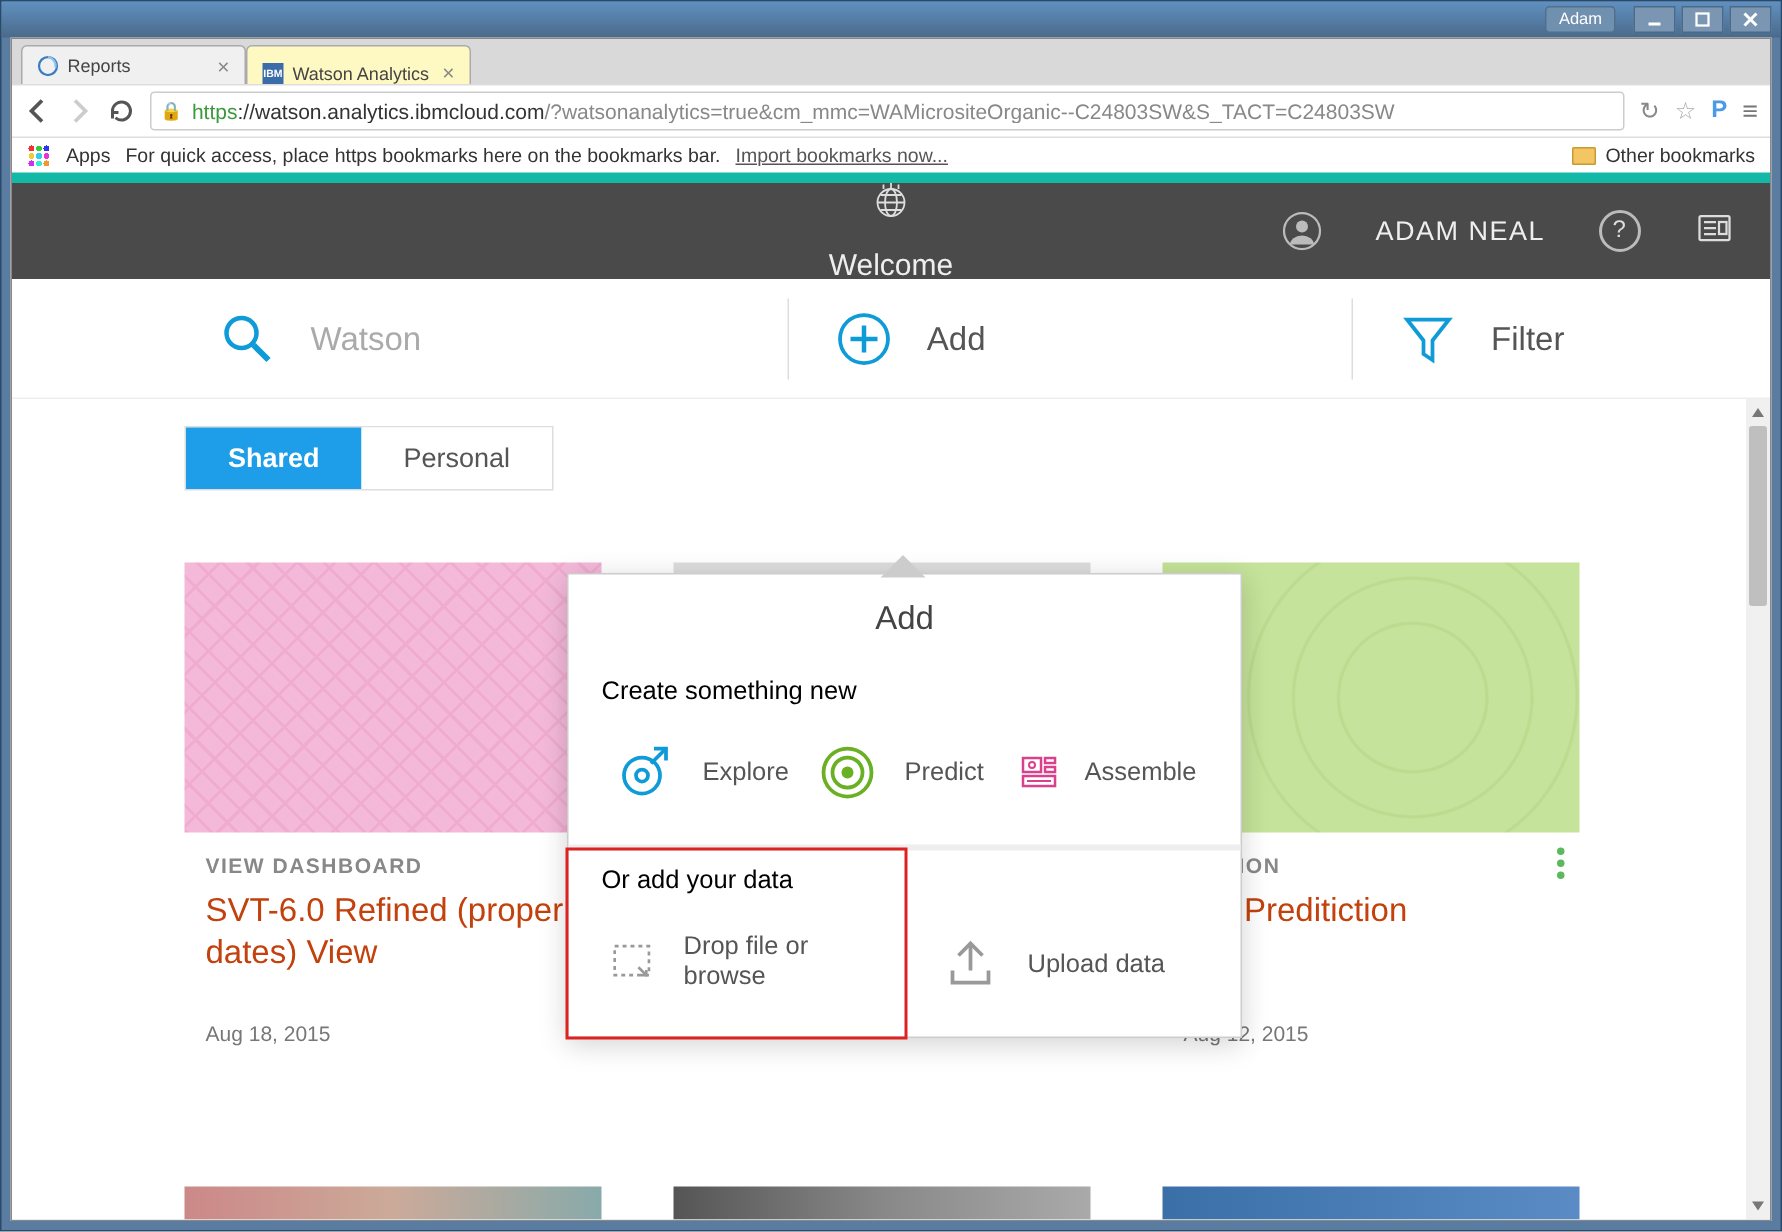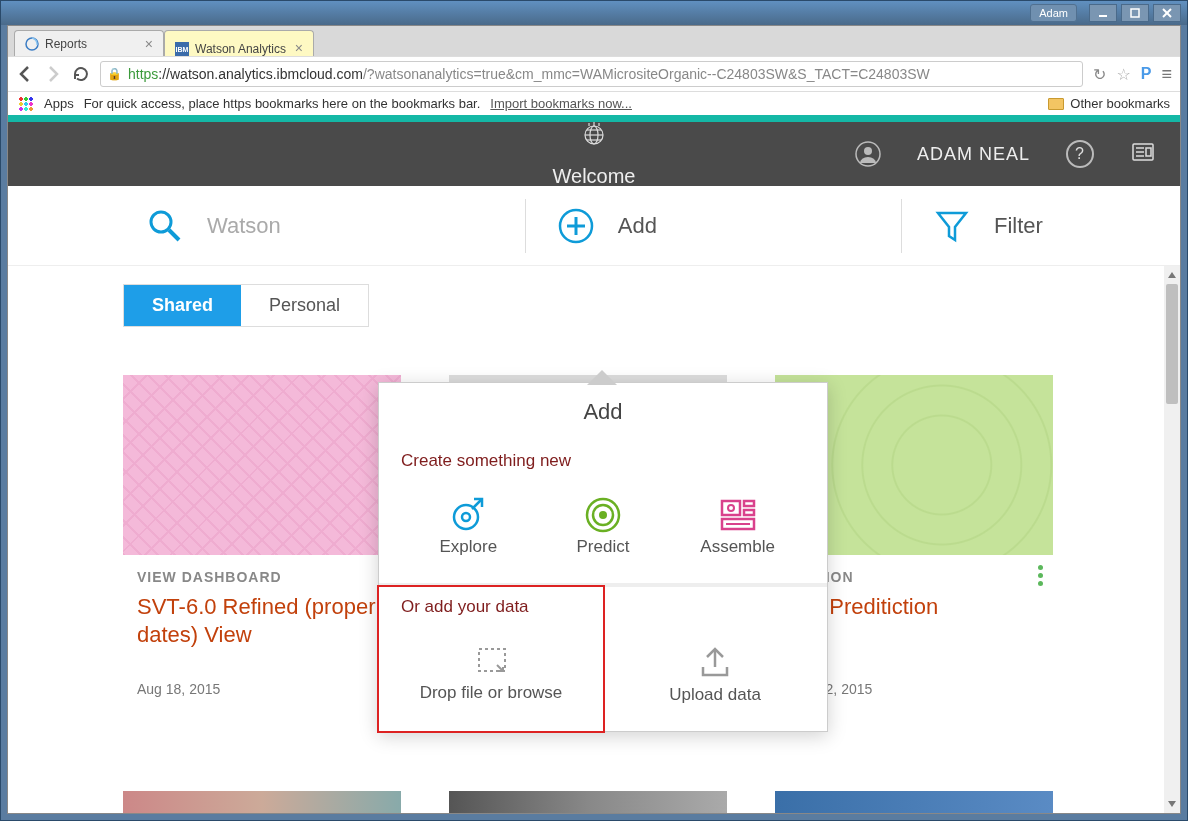--- a/index.html
+++ b/index.html
@@ -92,23 +92,23 @@
   .card-date { font-size:14px; color:#777; margin-top:30px;}
   .kebab { position:absolute; right:10px; top:10px; display:flex; flex-direction:column; gap:3px;}
   .kebab span { width:5px; height:5px; background:#5cb85c; border-radius:50%;}
   
   
   .popup { position:absolute; left:370px; top:260px; width:450px; background:#fff; border:1px solid #ccc; box-shadow: 0 4px 18px rgba(0,0,0,0.18); z-index:10;}
   .popup-pointer { position:absolute; top:-12px; left:50%; transform: translateX(-15px); width:0; height:0; border-left:14px solid transparent; border-right:14px solid transparent; border-bottom:14px solid #fff;}
   .popup-pointer::before { content:""; position:absolute; top:-1px; left:-15px; border-left:15px solid transparent; border-right:15px solid transparent; border-bottom:15px solid #ccc; z-index:-1;}
   .popup h3 { text-align:center; font-size:22px; font-weight:normal; color:#444; padding:16px;}
   .popup-section { padding: 10px 22px 26px 22px;}
-  .popup-subtitle { font-size:17px; color:#7f1d1d; margin-bottom: 22px;}
+  .popup-subtitle { font-size:17px; color:#000000; margin-bottom: 22px;}
   .popup-row { display:flex; justify-content:space-around;}
-  .popup-item { display:flex; flex-direction:column; align-items:center; gap:0; width:120px;}
+  .popup-item { display:flex; flex-direction:row; align-items:center; gap:16px; width:120px;}
   .popup-item-label { font-size:17px; color:#555;}
   .popup-icon { width:44px; height:44px; display:flex; align-items:center; justify-content:center;}
   .popup-divider { height:4px; background:#eee;}
   .redbox { border:2px solid #d22; margin:-2px;}
   
   .strip { position:absolute; left:115px; bottom:0; width: 930px; height:22px; display:flex; gap:48px;}
   .strip div { width:278px; height:22px;}
   .s1{ background: linear-gradient(90deg,#c88,#ca9,#8aa);}
   .s2{ background: linear-gradient(90deg,#555,#888,#aaa);}
   .s3{ background: linear-gradient(90deg,#3a6fa8,#5a8bc4);}

